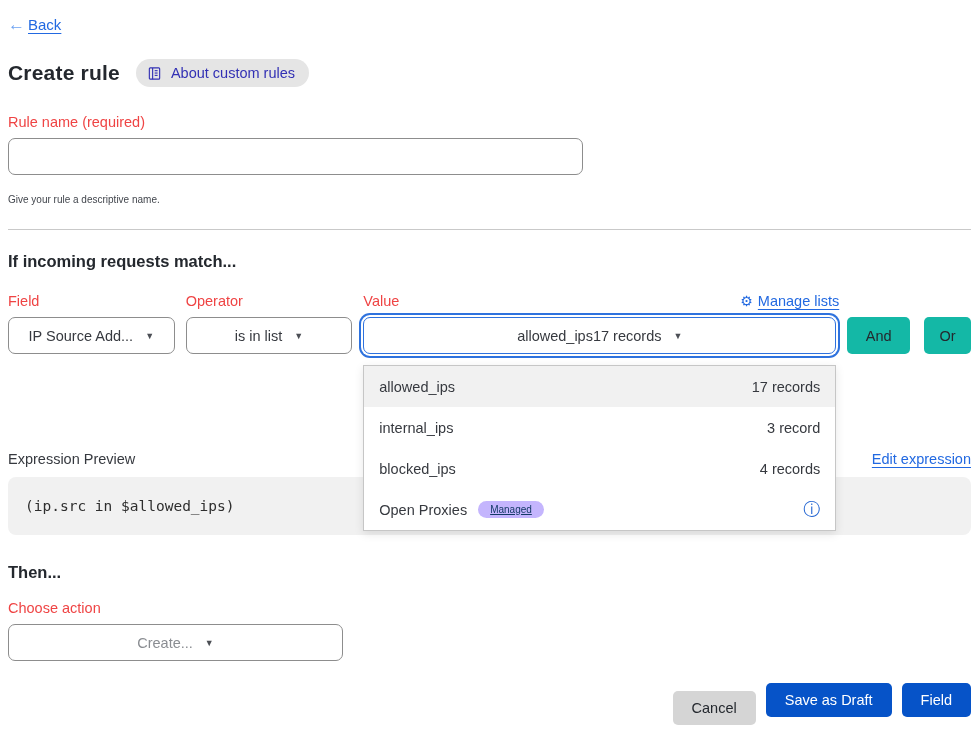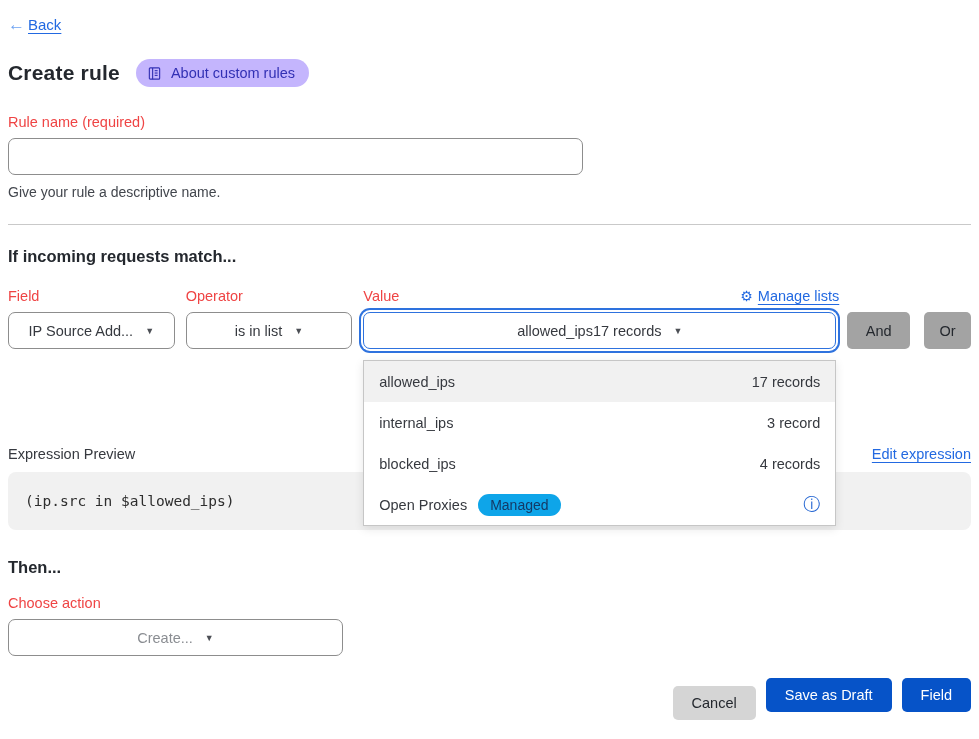--- a/index.html
+++ b/index.html
@@ -18,36 +18,36 @@
   .back-row { margin-bottom: 25px; }
   .back-link { display: inline-flex; align-items: center; gap: 3px; font-size: 15px; cursor: pointer; }
   .back-arrow { color: #6ea3f2; font-size: 17px; line-height: 1; }
   .back-text { color: #2269e1; text-decoration: underline; text-underline-offset: 3px; }
 
   
   .title-row { display: flex; align-items: center; gap: 16px; margin-bottom: 27px; }
   .page-title { font-size: 21px; font-weight: 700; color: #24282e; letter-spacing: .2px; }
   .about-badge {
     display: inline-flex; align-items: center; gap: 9px;
-    background: #c4b5fd; color: #3230b4;
+    background: #e5e5e5; color: #3230b4;
     border-radius: 15px; padding: 6px 14px 6px 11px;
     font-size: 14.5px; cursor: pointer;
   }
   .book-icon { display: inline-flex; }
 
   
   .field-label { display: block; font-size: 14.5px; color: #ef4444; margin-bottom: 8px; }
   .text-input {
     width: 575px; height: 37px;
     border: 1px solid #8d8d8d; border-radius: 7px;
     font-size: 14.5px; padding: 0 10px;
     font-family: "Liberation Sans", sans-serif;
     outline: none; color: #2b2f36;
   }
-  .helper-text { font-size: 14px; color: #42464d; margin-top: 9px; }
+  .helper-text { font-size: 10px; color: #42464d; margin-top: 19px; }
 
   .divider { border: none; border-top: 1px solid #c9c9c9; margin: 24px 0 22px 0; }
 
   .section-heading { font-size: 16.5px; font-weight: 700; color: #24282e; margin-bottom: 22px; }
 
   
   .condition-row { display: flex; align-items: flex-end; }
   .cond-col { display: flex; flex-direction: column; }
   .col-field { width: 167px; margin-right: 11px; }
   .col-operator { width: 167px; margin-right: 8px; }
@@ -67,21 +67,21 @@
 
   .select-focused {
     margin: 0 3px;
     border: 1px solid #2e72de;
     box-shadow: 0 0 0 2px #ffffff, 0 0 0 4px #2e72de;
   }
   .select-right { display: flex; align-items: center; }
 
   .logic-btn {
     height: 37px; border: none; border-radius: 5px;
-    background: #a3a3a3; color: #24282e;
+    background: #14b8a6; color: #24282e;
     font-size: 14.5px; font-family: "Liberation Sans", sans-serif;
     cursor: pointer;
   }
   .btn-and { width: 63px; margin-right: 14px; }
   .btn-or { width: 47px; }
 
   
   .dropdown-panel {
     position: absolute; left: 3px; right: 3px; top: 72px;
     background: #fff; border: 1px solid #c6c6c6;
@@ -89,22 +89,22 @@
     z-index: 30;
   }
   .dropdown-item {
     height: 41px; padding: 0 15px;
     display: flex; align-items: center; justify-content: space-between;
     font-size: 14.5px; color: #36393f; cursor: pointer; background: #fff;
   }
   .dropdown-item.selected { background: #f1f1f1; }
   .item-left { display: flex; align-items: center; gap: 11px; }
   .managed-badge {
-    background: #0ea5e9; color: #143a66;
-    border-radius: 12px; padding: 3px 12px; font-size: 14px;
+    background: #c4b5fd; color: #143a66;
+    border-radius: 12px; padding: 3px 12px; font-size: 10px; text-decoration: underline;
   }
   .info-icon { color: #2365d2; font-size: 17px; line-height: 1; cursor: pointer; }
 
   
   .expression-header {
     margin-top: 97px;
     display: flex; justify-content: space-between; align-items: flex-end;
     margin-bottom: 10px;
   }
   .expression-label { font-size: 14.5px; color: #36393f; }

